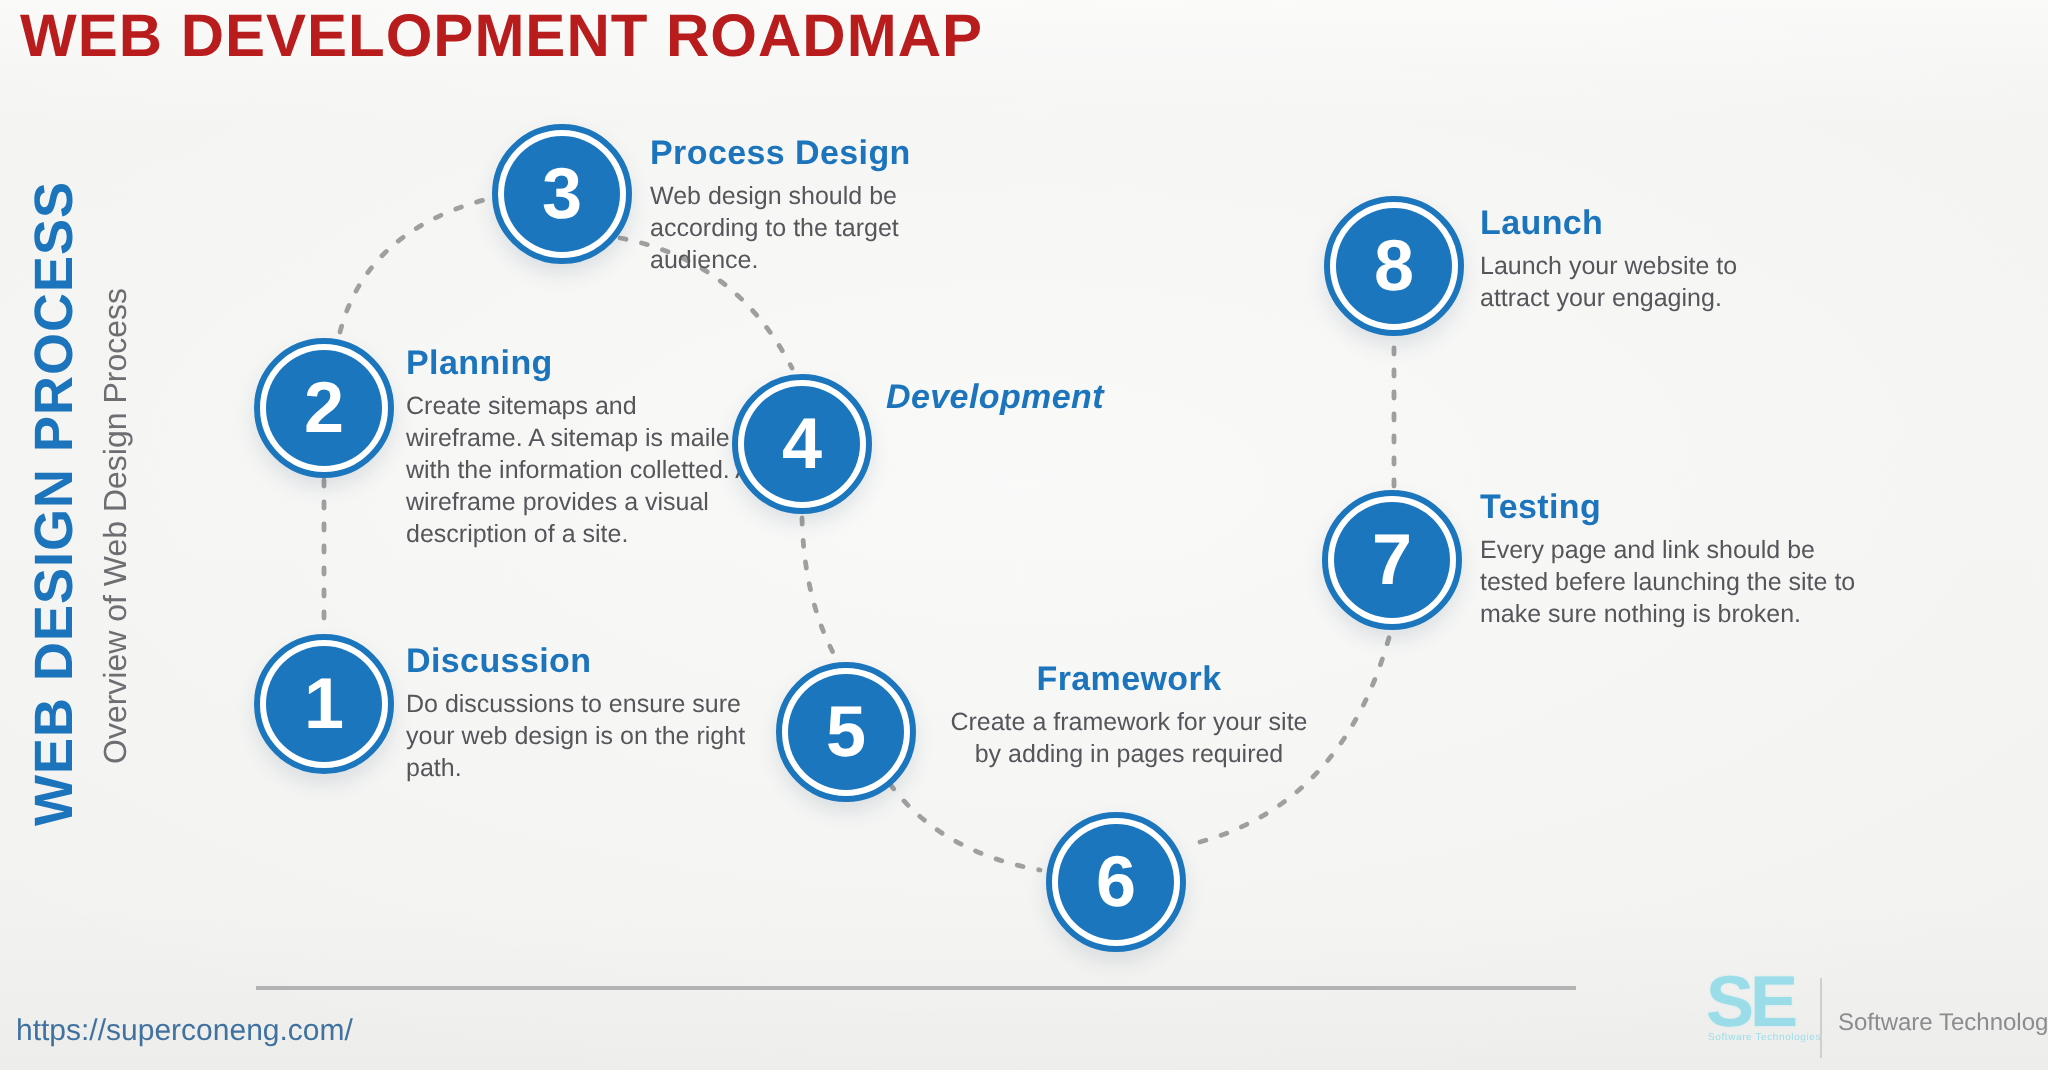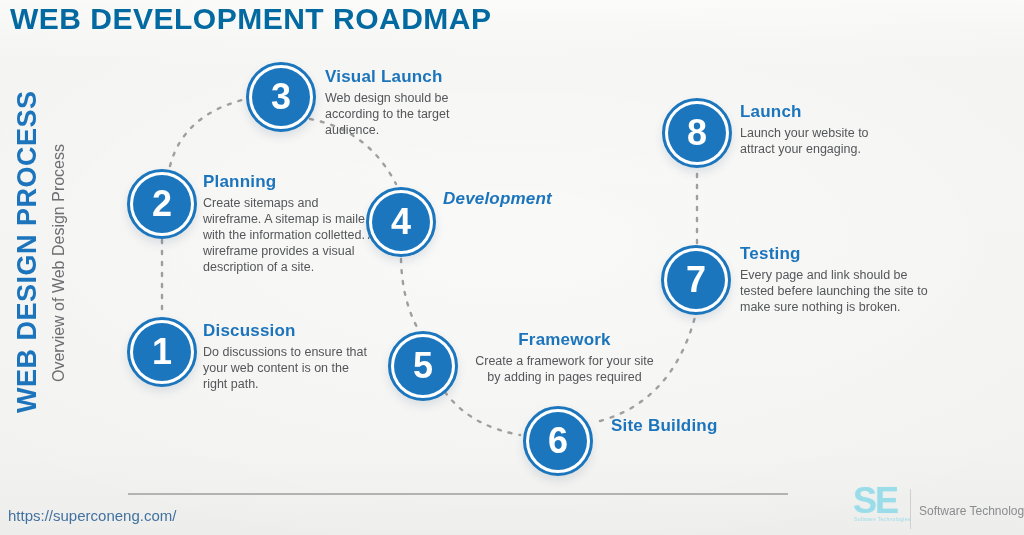--- a/index.html
+++ b/index.html
@@ -10,21 +10,21 @@
       radial-gradient(ellipse 120% 100% at 50% 45%, rgba(255,255,255,0.55) 0%, rgba(255,255,255,0) 60%),
       linear-gradient(180deg, #fafaf9 0%, #f3f3f1 12%, #f2f2f0 85%, #ededeb 100%);
     position: relative;
     color: #55565a;
   }
 
   
   .main-title {
     position: absolute; left: 10px; top: 2px;
     font-size: 30px; font-weight: 800; letter-spacing: 0.5px;
-    color: #0369a1;
+    color: #b91c1c;
   }
 
   
   .vert-title {
     position: absolute; left: 12px; top: 108px; height: 305px; width: 34px;
     writing-mode: vertical-rl; transform: rotate(180deg);
     font-size: 27px; font-weight: 800; color: #1c75bc;
     letter-spacing: 0.5px; text-align: center; white-space: nowrap;
   }
   .vert-subtitle {
@@ -118,40 +118,40 @@
   <path d="M 600,421 Q 672,401 695,317"></path>
   <path d="M 697,243 L 697,172"></path>
 </svg>
 
 <div class="step">
   <div class="circle pos-c1">
     <div class="disc">1</div>
   </div>
   <div class="step-text pos-t1">
     <div class="step-title">Discussion</div>
-    <div class="step-desc">Do discussions to ensure that your web content is on the right path.</div>
+    <div class="step-desc">Do discussions to ensure sure your web design is on the right path.</div>
   </div>
 </div>
 
 <div class="step">
   <div class="circle pos-c2">
     <div class="disc">2</div>
   </div>
   <div class="step-text pos-t2">
     <div class="step-title">Planning</div>
     <div class="step-desc">Create sitemaps and wireframe. A sitemap is maile with the information colletted. A wireframe provides a visual description of a site.</div>
   </div>
 </div>
 
 <div class="step">
   <div class="circle pos-c3">
     <div class="disc">3</div>
   </div>
   <div class="step-text pos-t3">
-    <div class="step-title">Visual Launch</div>
+    <div class="step-title">Process Design</div>
     <div class="step-desc">Web design should be according to the target audience.</div>
   </div>
 </div>
 
 <div class="step">
   <div class="circle pos-c4">
     <div class="disc">4</div>
   </div>
   <div class="step-text pos-t4">
     <div class="step-title">Development</div>
@@ -166,21 +166,20 @@
     <div class="step-title">Framework</div>
     <div class="step-desc">Create a framework for your site by adding in pages required</div>
   </div>
 </div>
 
 <div class="step">
   <div class="circle pos-c6">
     <div class="disc">6</div>
   </div>
   <div class="step-text pos-t6">
-    <div class="step-title">Site Building</div>
   </div>
 </div>
 
 <div class="step">
   <div class="circle pos-c7">
     <div class="disc">7</div>
   </div>
   <div class="step-text pos-t7">
     <div class="step-title">Testing</div>
     <div class="step-desc">Every page and link should be tested befere launching the site to make sure nothing is broken.</div>

